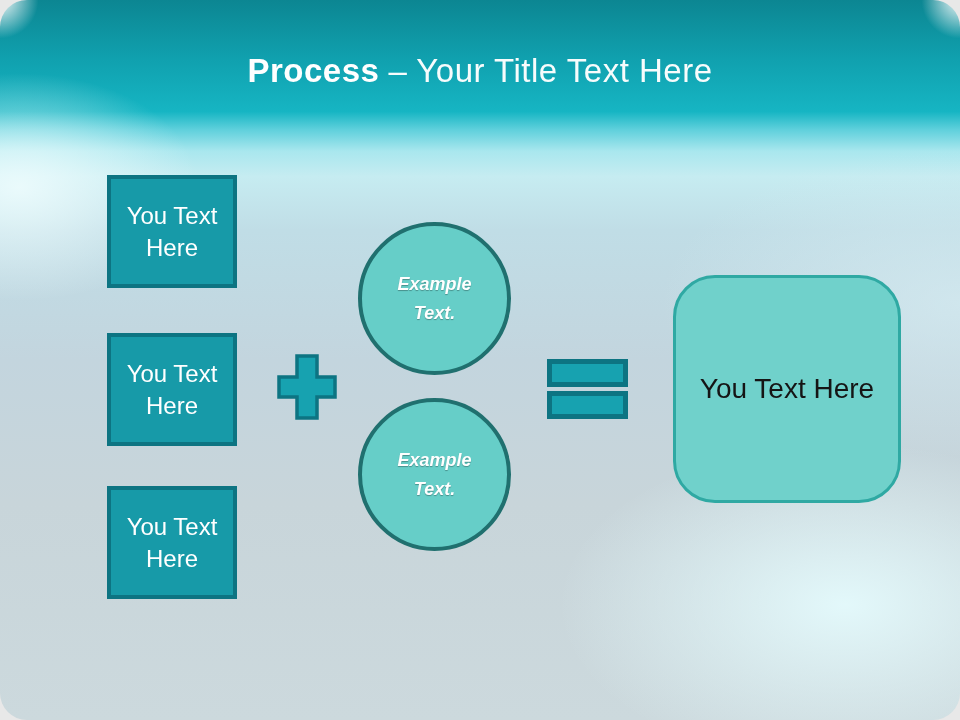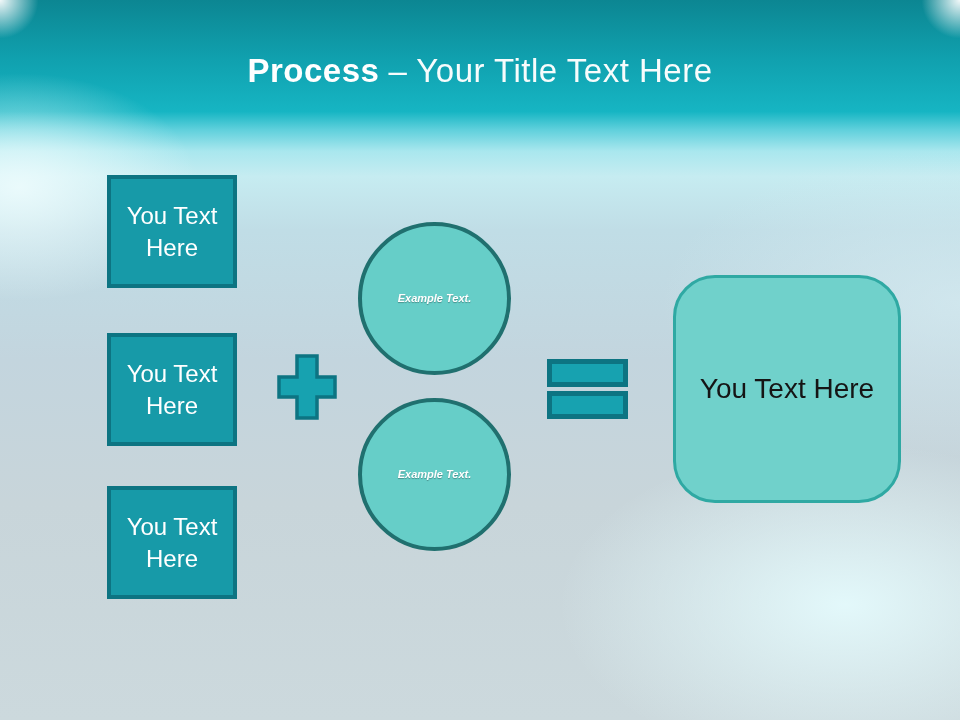--- a/index.html
+++ b/index.html
@@ -18,20 +18,21 @@
         #0c8692 0%,
         #10a0ae 8%,
         #16b5c3 15.5%,
         #5fd0dc 18%,
         #a9e7ee 21%,
         #c6ecf1 24.5%,
         #c0dde6 32%,
         #c3d5de 50%,
         #c8d5da 70%,
         #ccd9dd 100%);
+    border-radius: 27px;
   }
   .title{
     position:absolute;
     top:52px;left:0;right:0;
     margin:0;
     text-align:center;
     color:#ffffff;
     font-size:33px;
     font-weight:400;
     letter-spacing:0.5px;
@@ -66,21 +67,21 @@
     position:absolute;
     left:358px;
     width:153px;height:153px;
     box-sizing:border-box;
     background:#66cec8;
     border:4px solid #20706f;
     border-radius:50%;
     display:flex;align-items:center;justify-content:center;
     text-align:center;
     color:#ffffff;
-    font-size:11px;
+    font-size:18px;
     font-weight:700;
     font-style:italic;
     line-height:1.6;
     text-shadow:0 1px 1px rgba(0,0,0,0.3);
   }
   .c1{top:222px;}
   .c2{top:398px;}
   .circle span{display:block;max-width:88px;}
 
   .equals{

